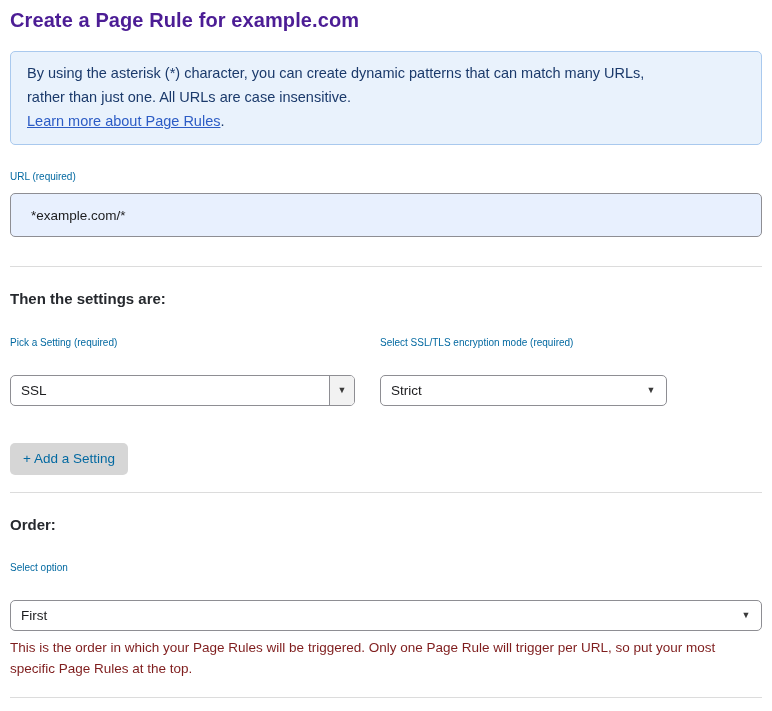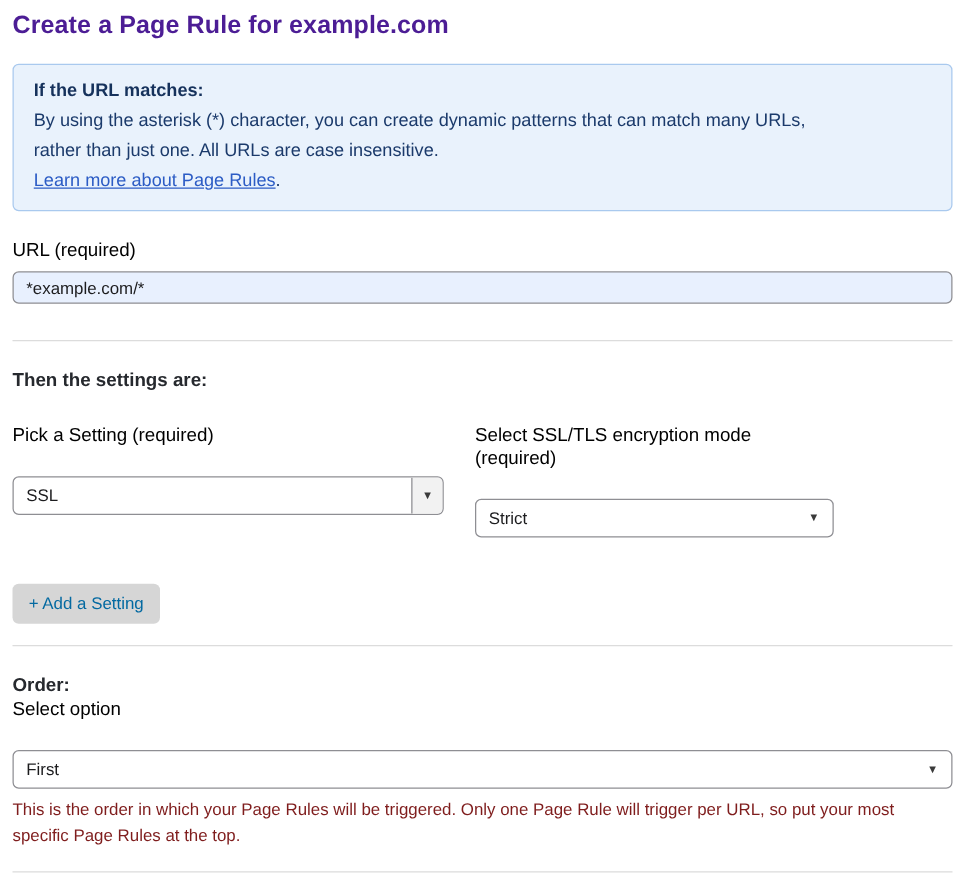--- a/index.html
+++ b/index.html
@@ -24,31 +24,31 @@
     border-radius: 5px;
     padding: 9px 16px 11px 16px;
     color: #1b3a6b;
     font-size: 14.5px; line-height: 24px;
   }
   .info-heading { font-weight: 700; color: #16325c; }
   .info-body { max-width: 658px; }
   .info-link { color: #2c5cc5; text-decoration: underline; cursor: pointer; }
 
   .field-label {
-    font-size: 15px; color: #000000; line-height: 18px;
+    font-size: 10px; color: #0369a1; line-height: 18px;
   }
   .url-label { margin-top: 23px; }
 
   .text-input {
     margin-top: 7px;
-    width: 752px; height: 26px;
+    width: 752px; height: 44px;
     background: #e8f0fe;
     border: 1px solid #8e8e93;
     border-radius: 5px;
-    padding: 0 10px;
+    padding: 0 20px;
     font-family: "Liberation Sans", "DejaVu Sans", sans-serif;
     font-size: 13.5px; color: #1c1c1e;
     outline: none;
   }
 
   .divider {
     border: none; border-top: 1px solid #dcdcdc;
     margin: 0; height: 0;
   }
   .divider-1 { margin-top: 29px; }
@@ -97,21 +97,21 @@
     font-size: 13.5px; line-height: 16px;
     padding: 8px 14px;
     cursor: pointer;
   }
   .btn-gray { background: #d6d6d6; color: #0369a1; }
   .btn-blue { background: #146ef5; color: #ffffff; }
 
   .add-setting-btn { margin-top: 37px; padding: 8px 13px; }
 
   .order-select { width: 752px; }
-  .order-label { }
+  .order-label { margin-top: 24px; }
 
   .helper-text {
     margin-top: 6px;
     font-size: 13.5px; line-height: 21px; color: #7f1d1d;
     max-width: 718px;
   }
 
   .actions-row {
     margin-top: 18px;
     display: flex; align-items: center;
@@ -121,21 +121,20 @@
   .actions-row .deploy { padding: 8px 18px; font-size: 14px; }
 </style>
 </head>
 <body>
 
 <div class="page">
 
   <h1 class="page-title">Create a Page Rule for example.com</h1>
 
   <div class="info-box">
-    <div class="info-heading">If the URL matches:</div>
     <div class="info-body">By using the asterisk (*) character, you can create dynamic patterns that can match many URLs, rather than just one. All URLs are case insensitive.</div>
     <div>
       <a class="info-link">Learn more about Page Rules</a><span>.</span>
     </div>
   </div>
 
   <div class="field-label url-label">URL (required)</div>
   <input class="text-input" type="text" value="*example.com/*" style="">
 
   <hr class="divider divider-1">

